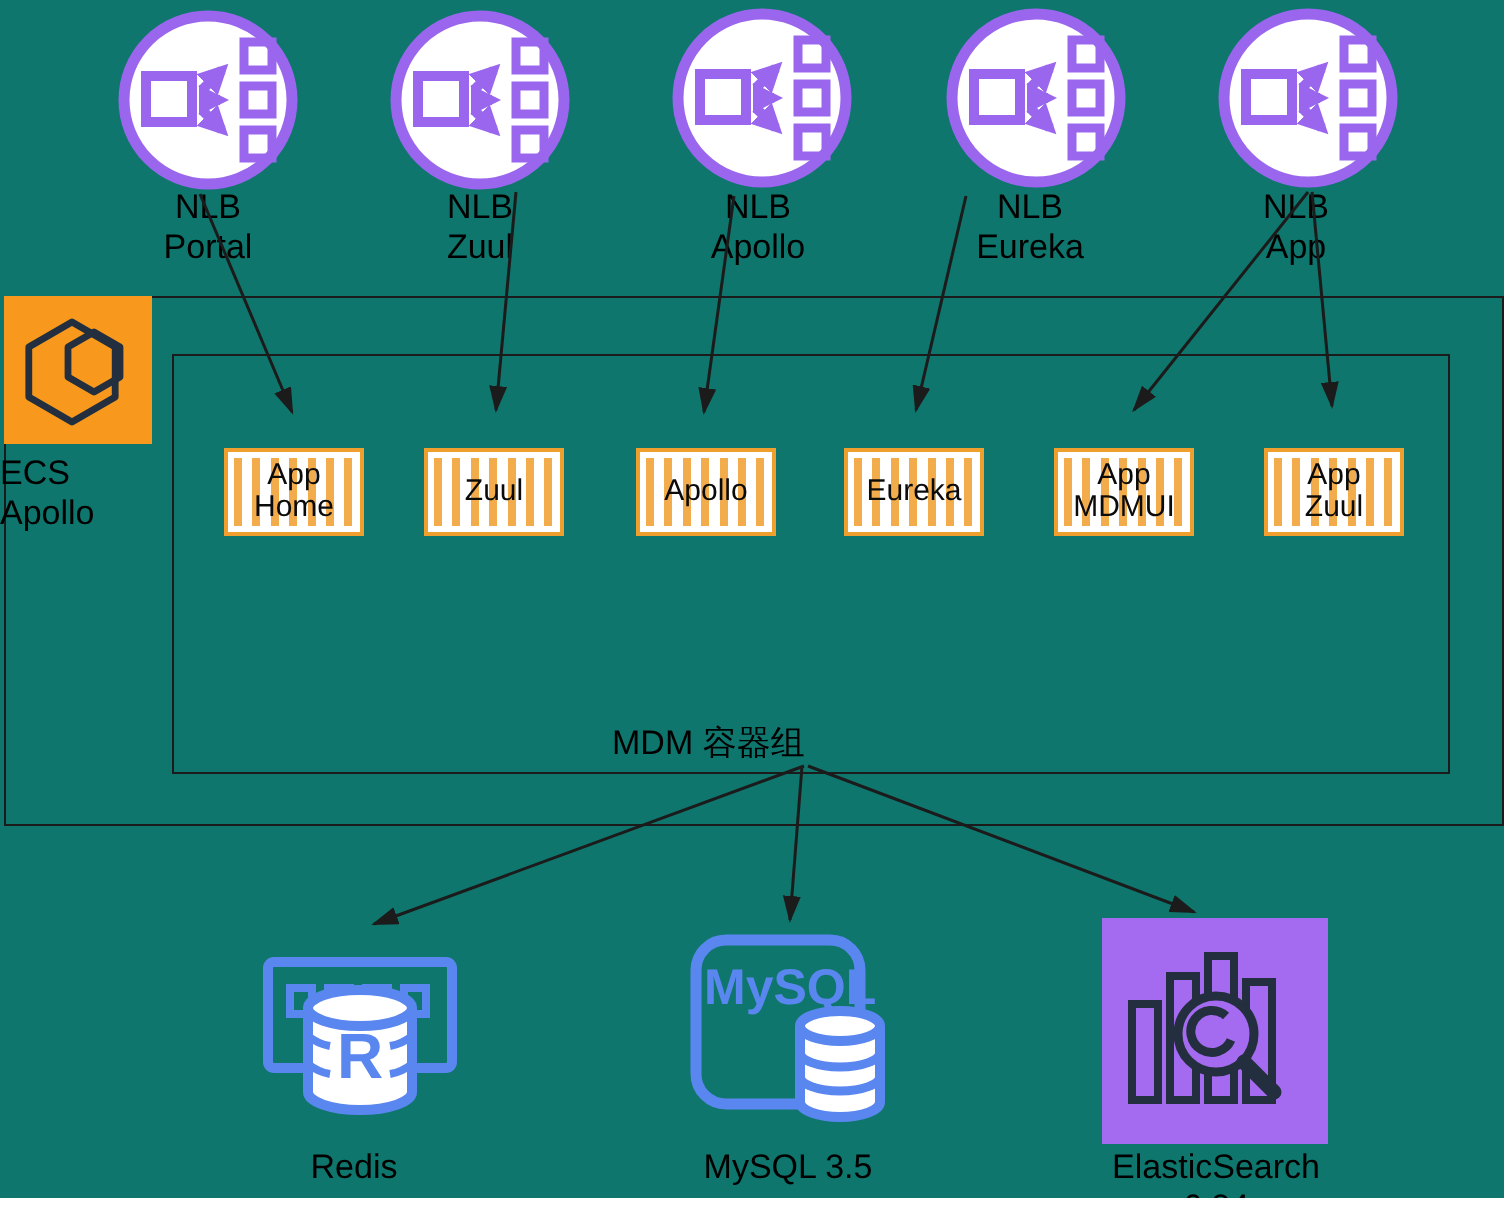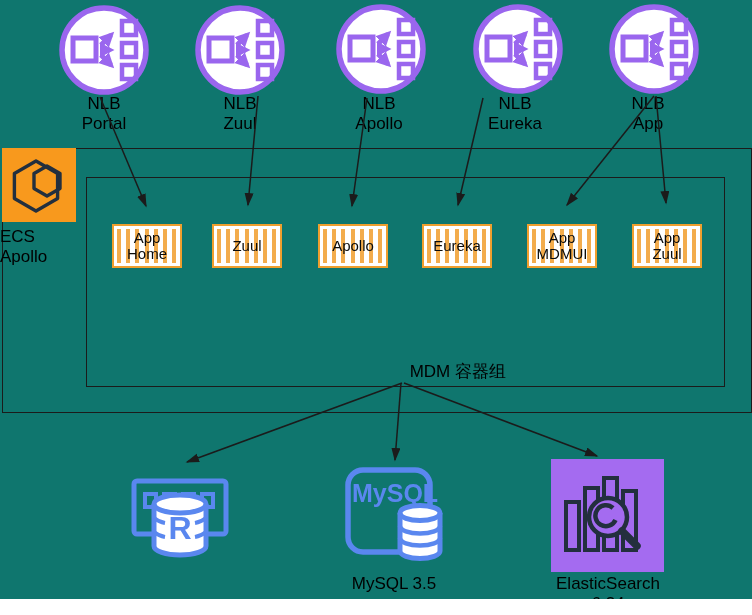--- a/index.html
+++ b/index.html
@@ -29,21 +29,21 @@
   }
   .cbox .stripes{
     width:100%;height:100%;box-sizing:border-box;
     background:repeating-linear-gradient(90deg,#F3AC4C 0 4px,#ffffff 4px 9.2px);
     display:flex;align-items:center;justify-content:center;
   }
   .cbox .clabel{
     text-align:center;font-size:15px;line-height:1.05;color:#0b0b0b;
   }
   .group-label{
-    position:absolute;left:306px;top:360px;width:200px;text-align:right;
+    position:absolute;left:306px;top:360px;width:200px;text-align:left;
     font-size:17px;color:#000;
   }
   .ds-label{
     position:absolute;text-align:center;font-size:17px;line-height:1.15;color:#000;
   }
   #arrow-overlay{position:absolute;left:0;top:0;z-index:30;pointer-events:none;}
   .icon-layer{z-index:5;}
 </style>
 </head>
 <body>
@@ -208,20 +208,21 @@
     <rect x="29" y="38" width="52" height="42" fill="#ffffff"></rect>
     <ellipse cx="55" cy="38" rx="26" ry="9" fill="#ffffff"></ellipse>
     <ellipse cx="55" cy="80" rx="26" ry="9" fill="#ffffff"></ellipse>
 
     <ellipse cx="55" cy="38" rx="26" ry="9" fill="none" stroke="#5A87EF" stroke-width="5"></ellipse>
     <path d="M29,38 V80 A26,9 0 0 0 81,80 V38" fill="none" stroke="#5A87EF" stroke-width="5"></path>
     <path d="M29,52 Q34,56 40,57 M81,52 Q76,56 70,57" fill="none" stroke="#5A87EF" stroke-width="4"></path>
     <path d="M29,66 Q34,70 40,71 M81,66 Q76,70 70,71" fill="none" stroke="#5A87EF" stroke-width="4"></path>
     <text x="55" y="73" text-anchor="middle" font-size="32" font-weight="bold" font-family="Liberation Sans, sans-serif" fill="#5A87EF">R</text>
   </svg>
+  <div class="ds-label" style="left:127px;top:574px;width:100px">Redis</div>
 
   <svg class="abs icon-layer" style="left:343px;top:465px" width="102" height="102" viewBox="0 0 102 102">
     <rect x="5" y="5" width="82" height="82" rx="15" fill="none" stroke="#5A87EF" stroke-width="5.5"></rect>
     <text x="9" y="37" font-size="25" font-weight="bold" font-family="Liberation Sans, sans-serif" fill="#5A87EF">MySQL</text>
 
     <rect x="57" y="48" width="40" height="38" fill="#ffffff"></rect>
     <ellipse cx="77" cy="48" rx="20" ry="7.5" fill="#ffffff"></ellipse>
     <ellipse cx="77" cy="86" rx="20" ry="7.5" fill="#ffffff"></ellipse>
 
     <ellipse cx="77" cy="48" rx="20" ry="7.5" fill="none" stroke="#5A87EF" stroke-width="5"></ellipse>

